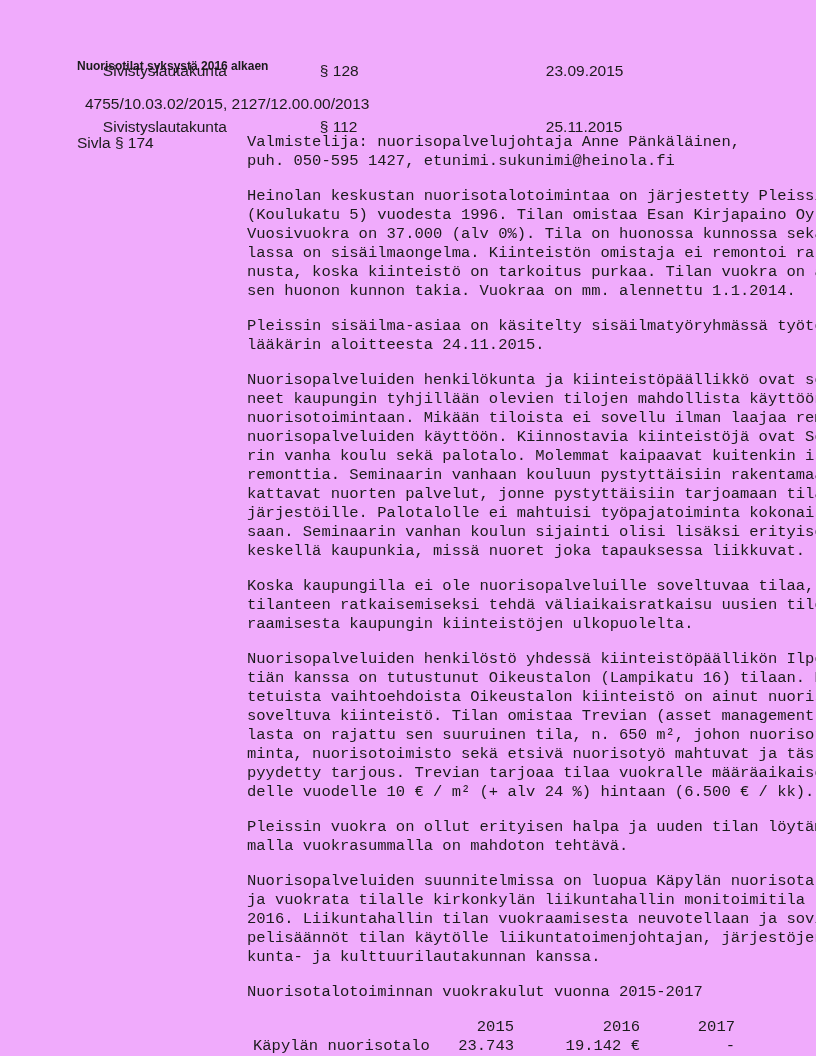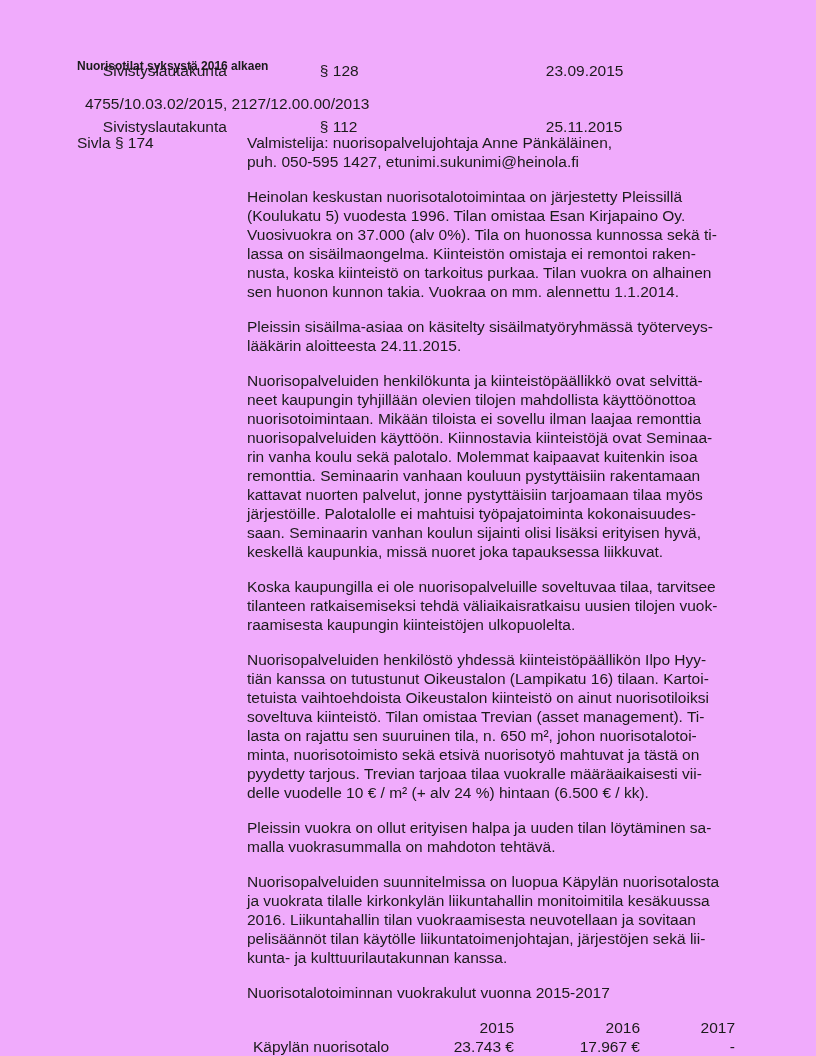--- a/index.html
+++ b/index.html
@@ -53,20 +53,21 @@
     top: 133px;
     left: 77px;
     white-space: pre;
   }
   
   .body-col {
     position: absolute;
     top: 133px;
     left: 247px;
     width: 565px;
+    font-family: Liberation Mono, monospace;
   }
   .body-col p {
     margin: 0 0 16px 0;
     white-space: pre;
   }
   
   .costs-table {
     position: relative;
     width: 565px;
   }
@@ -144,19 +145,19 @@
 
     <div class="costs-table">
       <div class="trow">
         <span class="ct-y1 ct-head">2015</span>
         <span class="ct-y2 ct-head">2016</span>
         <span class="ct-y3 ct-head">2017</span>
       </div>
       <div class="trow">
         <span class="ct-label">Käpylän nuorisotalo</span>
         <span class="ct-y1 ct-val">23.743 €</span>
-        <span class="ct-y2 ct-val">17.967 €</span>
+        <span class="ct-y2 ct-val">19.142 €</span>
         <span class="ct-y3 ct-val">-</span>
       </div>
     </div>
   </div>
 
 </div>
 
 </body></html>

